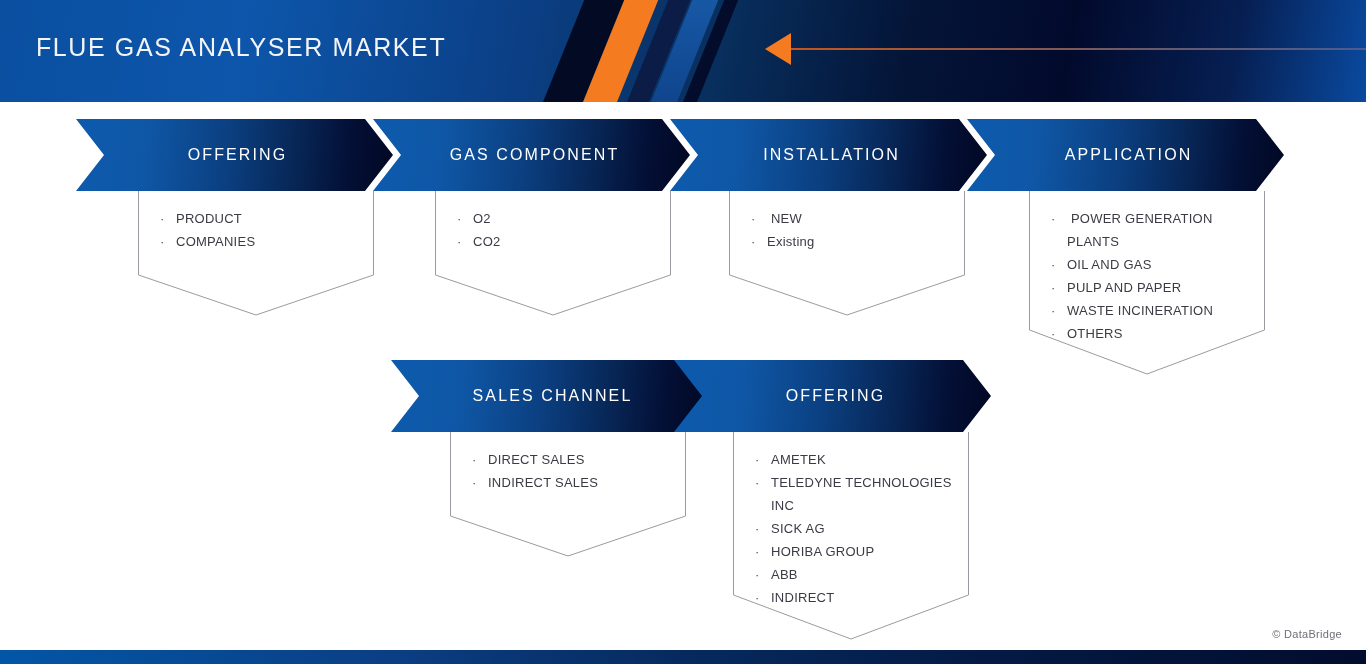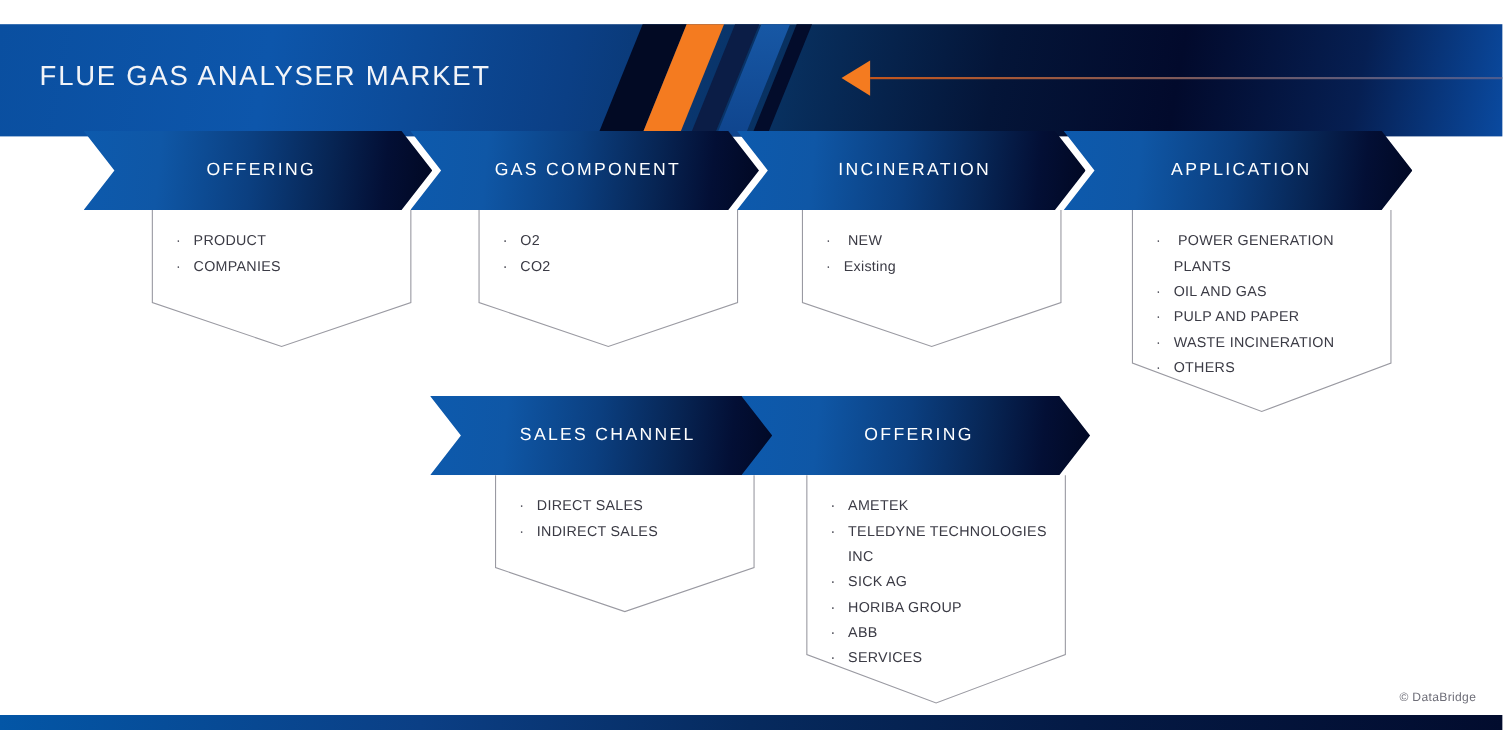--- a/index.html
+++ b/index.html
@@ -14,21 +14,20 @@
   }
 
   
   .header {
     position: absolute;
     left: 0; top: 0;
     width: 1366px;
     height: 102px;
     overflow: hidden;
     background: linear-gradient(100deg, #0a4fa0 0%, #0d56ab 18%, #0b3f85 38%, #08305f 52%, #041538 66%, #020a2c 78%, #061f52 90%, #0a4aa0 100%);
-    margin-top: 22px;
   }
   .hdr-stripe {
     position: absolute;
     top: -40px;
     height: 200px;
     transform: skewX(-22deg);
   }
   .hdr-stripe.orange  { left: 600px; width: 34px; background: #f47b20; }
   .hdr-stripe.navy1   { left: 644px; width: 22px; background: #0b1d46; }
   .hdr-stripe.blue1   { left: 668px; width: 26px; background: linear-gradient(180deg,#1a5fae 0%, #0b3a80 100%); }
@@ -183,21 +182,21 @@
           </div>
           <div class="body-item">
             <span class="bullet">·</span>
             <span class="item-text">CO2</span>
           </div>
         </div>
       </div>
     </div>
     <div class="segment" style="left: 670px; top: 119px; width: 317px;">
       <div class="banner">
-        <span class="banner-label">INCINERATION</span>
+        <span class="banner-label">INSTALLATION</span>
       </div>
       <div class="body-box" style="margin-left: 59px; width: 236px; height: 124px;">
         <svg width="236" height="124">
           <path d="M0.5 0 L0.5 84 L118 124 L235.5 84 L235.5 0" fill="none" stroke="#9a9aa2" stroke-width="1"></path>
         </svg>
         <div class="body-list">
           <div class="body-item">
             <span class="bullet">·</span>
             <span class="item-text"> NEW</span>
           </div>
@@ -284,21 +283,21 @@
           <div class="body-item">
             <span class="bullet">·</span>
             <span class="item-text">HORIBA GROUP</span>
           </div>
           <div class="body-item">
             <span class="bullet">·</span>
             <span class="item-text">ABB</span>
           </div>
           <div class="body-item">
             <span class="bullet">·</span>
-            <span class="item-text">SERVICES</span>
+            <span class="item-text">INDIRECT</span>
           </div>
         </div>
       </div>
     </div>
   </div>
 
 <div class="copyright">© DataBridge</div>
 <div class="footer-bar"></div>
 
 </body></html>

